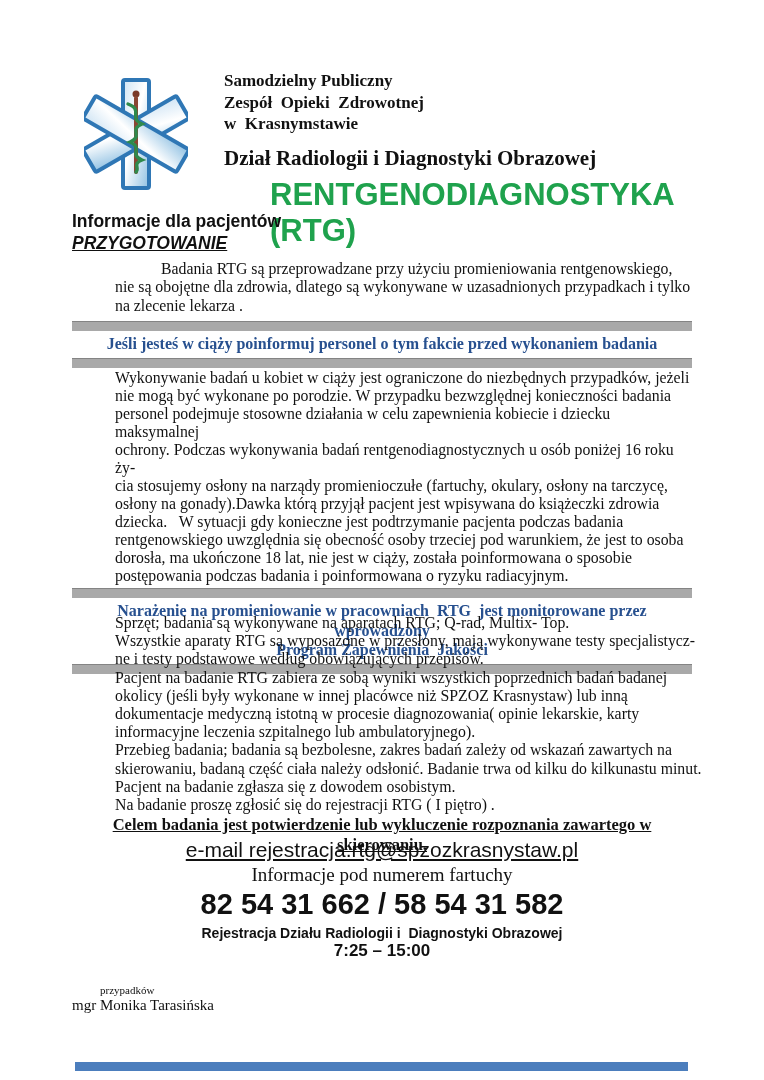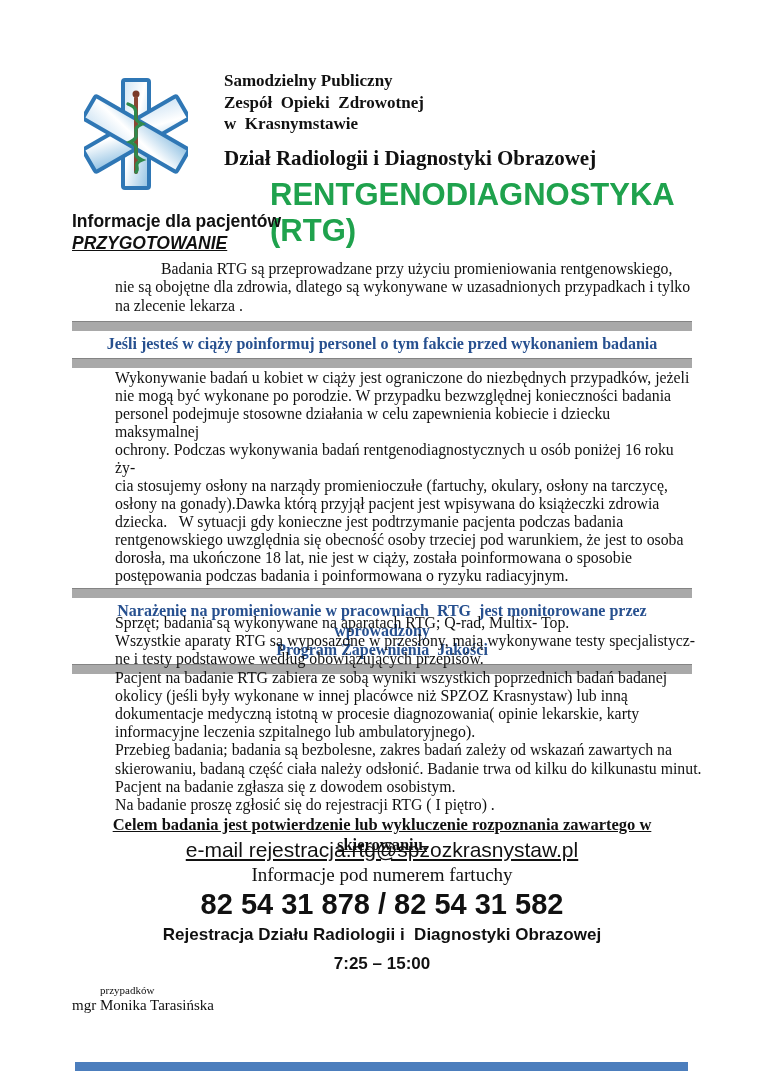--- a/index.html
+++ b/index.html
@@ -53,21 +53,21 @@
   .contact { position:absolute; left:72px; top:838px; width:620px; text-align:center; }
   .email {
     font-family:"Liberation Sans", sans-serif; font-size:21px;
     text-decoration:underline; margin-bottom:2px;
   }
   .phone-info { font-size:19px; margin-bottom:2px; }
   .phones {
     font-family:"Liberation Sans", sans-serif; font-weight:bold; font-size:29px;
     margin:2px 0 4px 0;
   }
-  .registration { font-family:"Liberation Sans", sans-serif; font-weight:bold; font-size:17px; margin-bottom:9px; }
+  .registration { font-family:"Liberation Sans", sans-serif; font-weight:bold; font-size:14px; margin-bottom:0; }
   .hours { font-family:"Liberation Sans", sans-serif; font-weight:bold; font-size:17px; }
   
   .prepared-label { position:absolute; left:100px; top:984px; font-size:11px; }
   .prepared-by { position:absolute; left:72px; top:997px; font-size:15px; }
   .bottom-bar { position:absolute; left:75px; top:1062px; width:613px; height:9px; background:#4c7ebd; }
 </style>
 </head>
 <body>
 
 <div class="page">
@@ -142,21 +142,21 @@
 Przebieg badania; badania są bezbolesne, zakres badań zależy od wskazań zawartych na
 skierowaniu, badaną część ciała należy odsłonić. Badanie trwa od kilku do kilkunastu minut.
 Pacjent na badanie zgłasza się z dowodem osobistym.
 Na badanie proszę zgłosić się do rejestracji RTG ( I piętro) .</div>
 
   <div class="goal">Celem badania jest potwierdzenie lub wykluczenie rozpoznania zawartego w skierowaniu.</div>
 
   <div class="contact">
     <div class="email">e-mail rejestracja.rtg@spzozkrasnystaw.pl</div>
     <div class="phone-info">Informacje pod numerem fartuchy</div>
-    <div class="phones">82 54 31 878 / 82 54 31 582</div>
+    <div class="phones">82 54 31 662 / 58 54 31 582</div>
     <div class="registration">Rejestracja Działu Radiologii i&nbsp; Diagnostyki Obrazowej</div>
     <div class="hours">7:25 – 15:00</div>
   </div>
 
   <div class="prepared-label">przypadków</div>
   <div class="prepared-by">mgr Monika Tarasińska</div>
   <div class="bottom-bar" style="background: rgb(76, 126, 189);"></div>
 
 </div>
 

